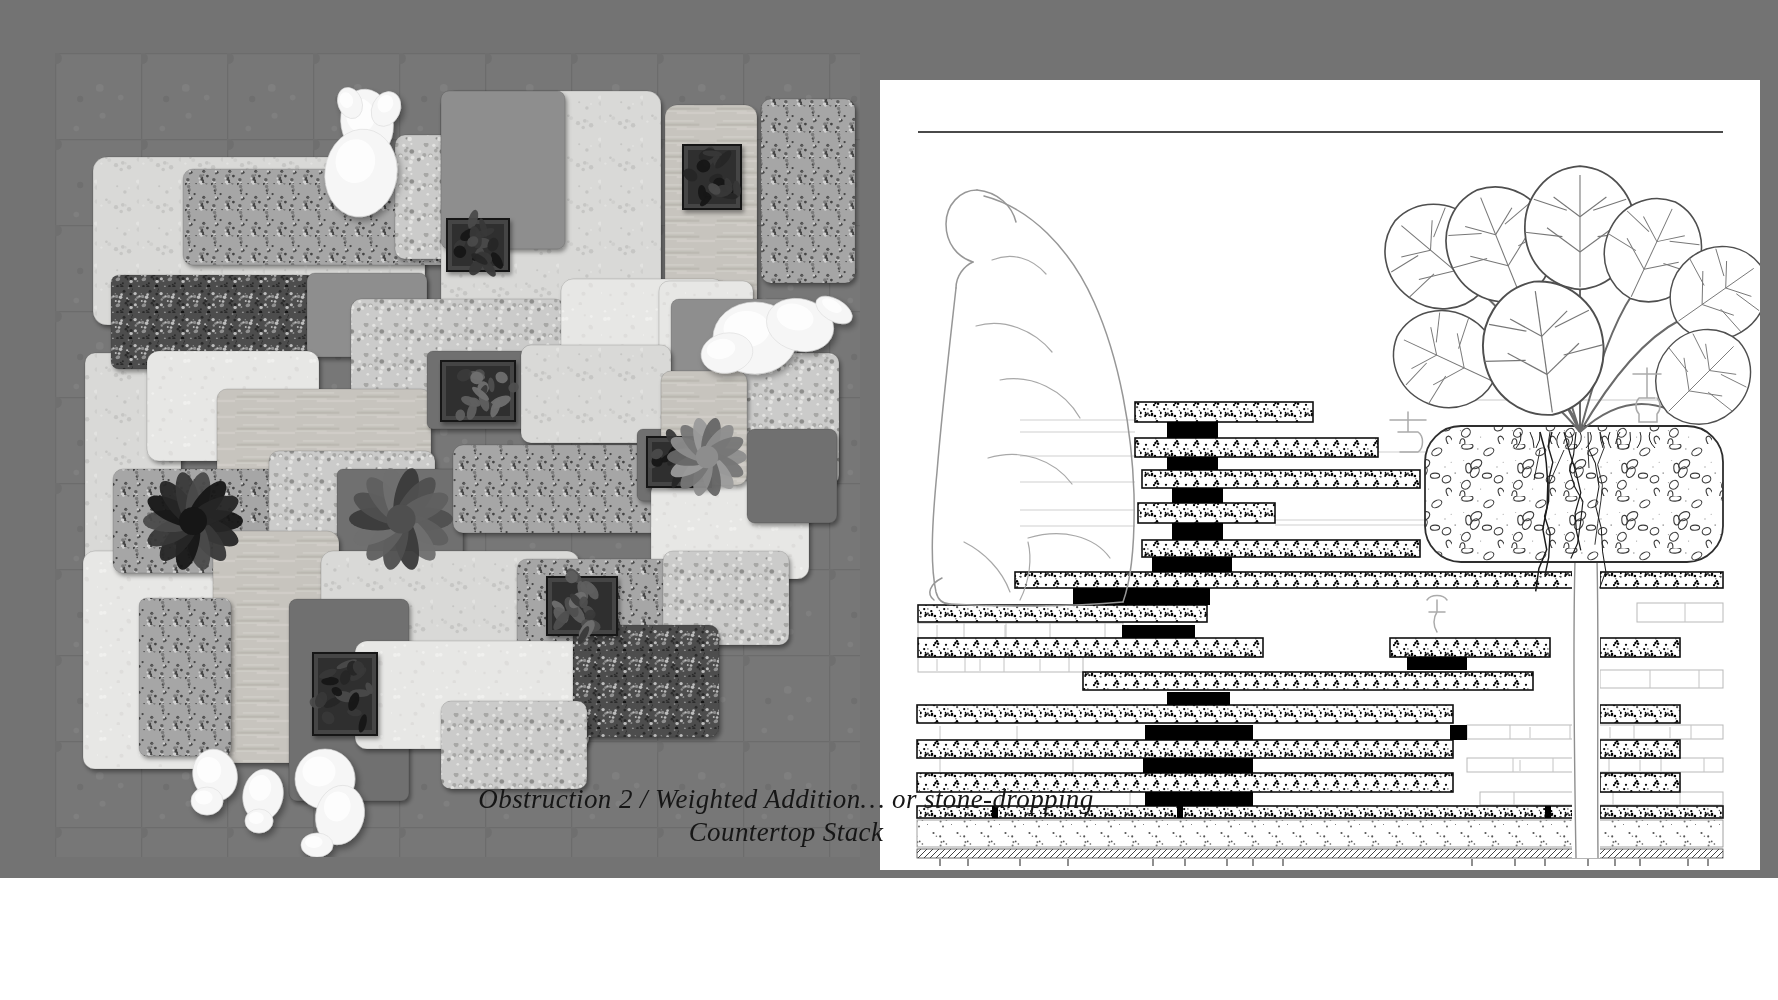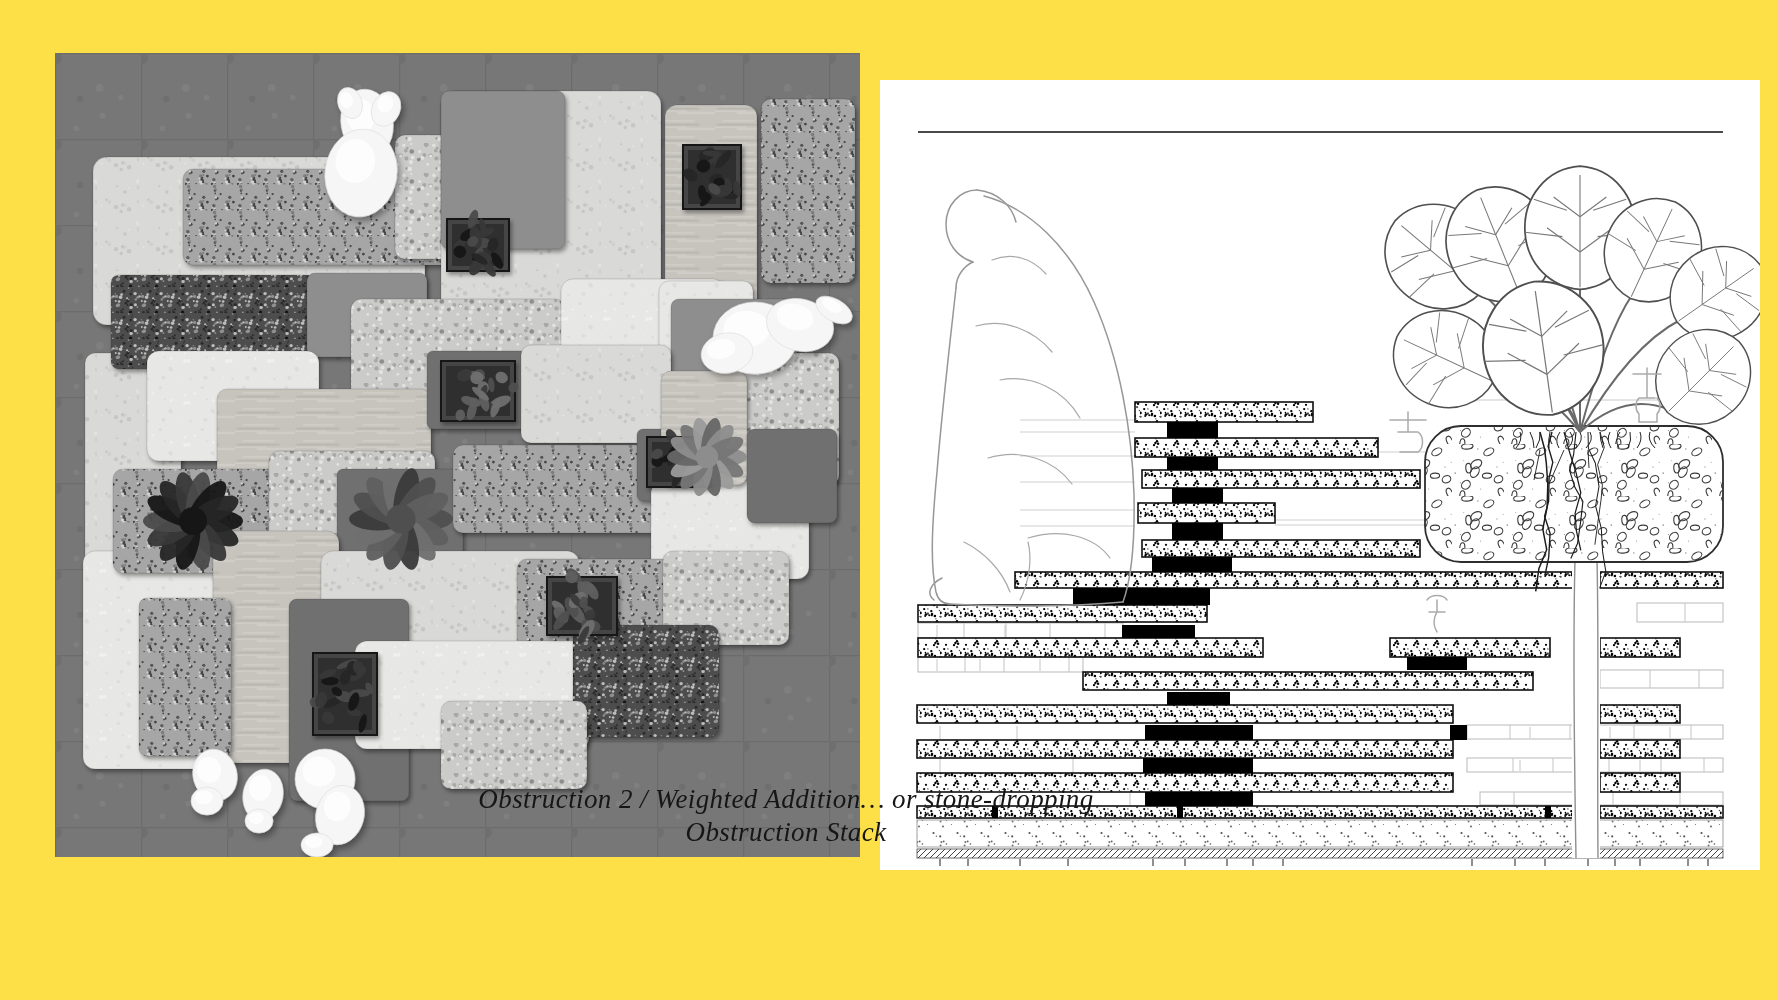--- a/index.html
+++ b/index.html
@@ -1,16 +1,16 @@
 <!DOCTYPE html>
 <html><head>
 <meta charset="utf-8">
 <style>
   html,body{margin:0;padding:0;background:#ffffff;}
-  .sheet{position:relative;width:1778px;height:1000px;background:#fde047;overflow:hidden;
+  .sheet{position:relative;width:1778px;height:878px;background:#737373;overflow:hidden;
          font-family:"Liberation Serif", serif;}
   .plan-panel{position:absolute;left:55px;top:53px;width:805px;height:804px;}
   .section-panel{position:absolute;left:880px;top:80px;width:880px;height:790px;}
   .plan-panel svg,.section-panel svg{display:block;width:100%;height:100%;}
   .caption{position:absolute;left:386px;top:783px;width:800px;text-align:center;
            font-style:italic;color:#161616;}
   .caption .cap1{font-size:27px;line-height:33px;letter-spacing:.4px;}
   .caption .cap2{font-size:27px;line-height:33px;letter-spacing:.4px;}
 </style>
 </head>
@@ -794,16 +794,16 @@
         <line x1="735" y1="779" x2="735" y2="786" stroke="#444" stroke-width="1.2"></line>
         <line x1="760" y1="779" x2="760" y2="786" stroke="#444" stroke-width="1.2"></line>
         <line x1="808" y1="779" x2="808" y2="786" stroke="#444" stroke-width="1.2"></line>
         <line x1="828" y1="779" x2="828" y2="786" stroke="#444" stroke-width="1.2"></line>
         <line x1="38" y1="52" x2="843" y2="52" stroke="#4a4a4a" stroke-width="2.2"></line>
       </svg>
   </div>
 
   <div class="caption">
     <div class="cap1">Obstruction 2 / Weighted Addition… or stone-dropping</div>
-    <div class="cap2">Obstruction Stack</div>
+    <div class="cap2">Countertop Stack</div>
   </div>
 
 </div>
 
 </body></html>

